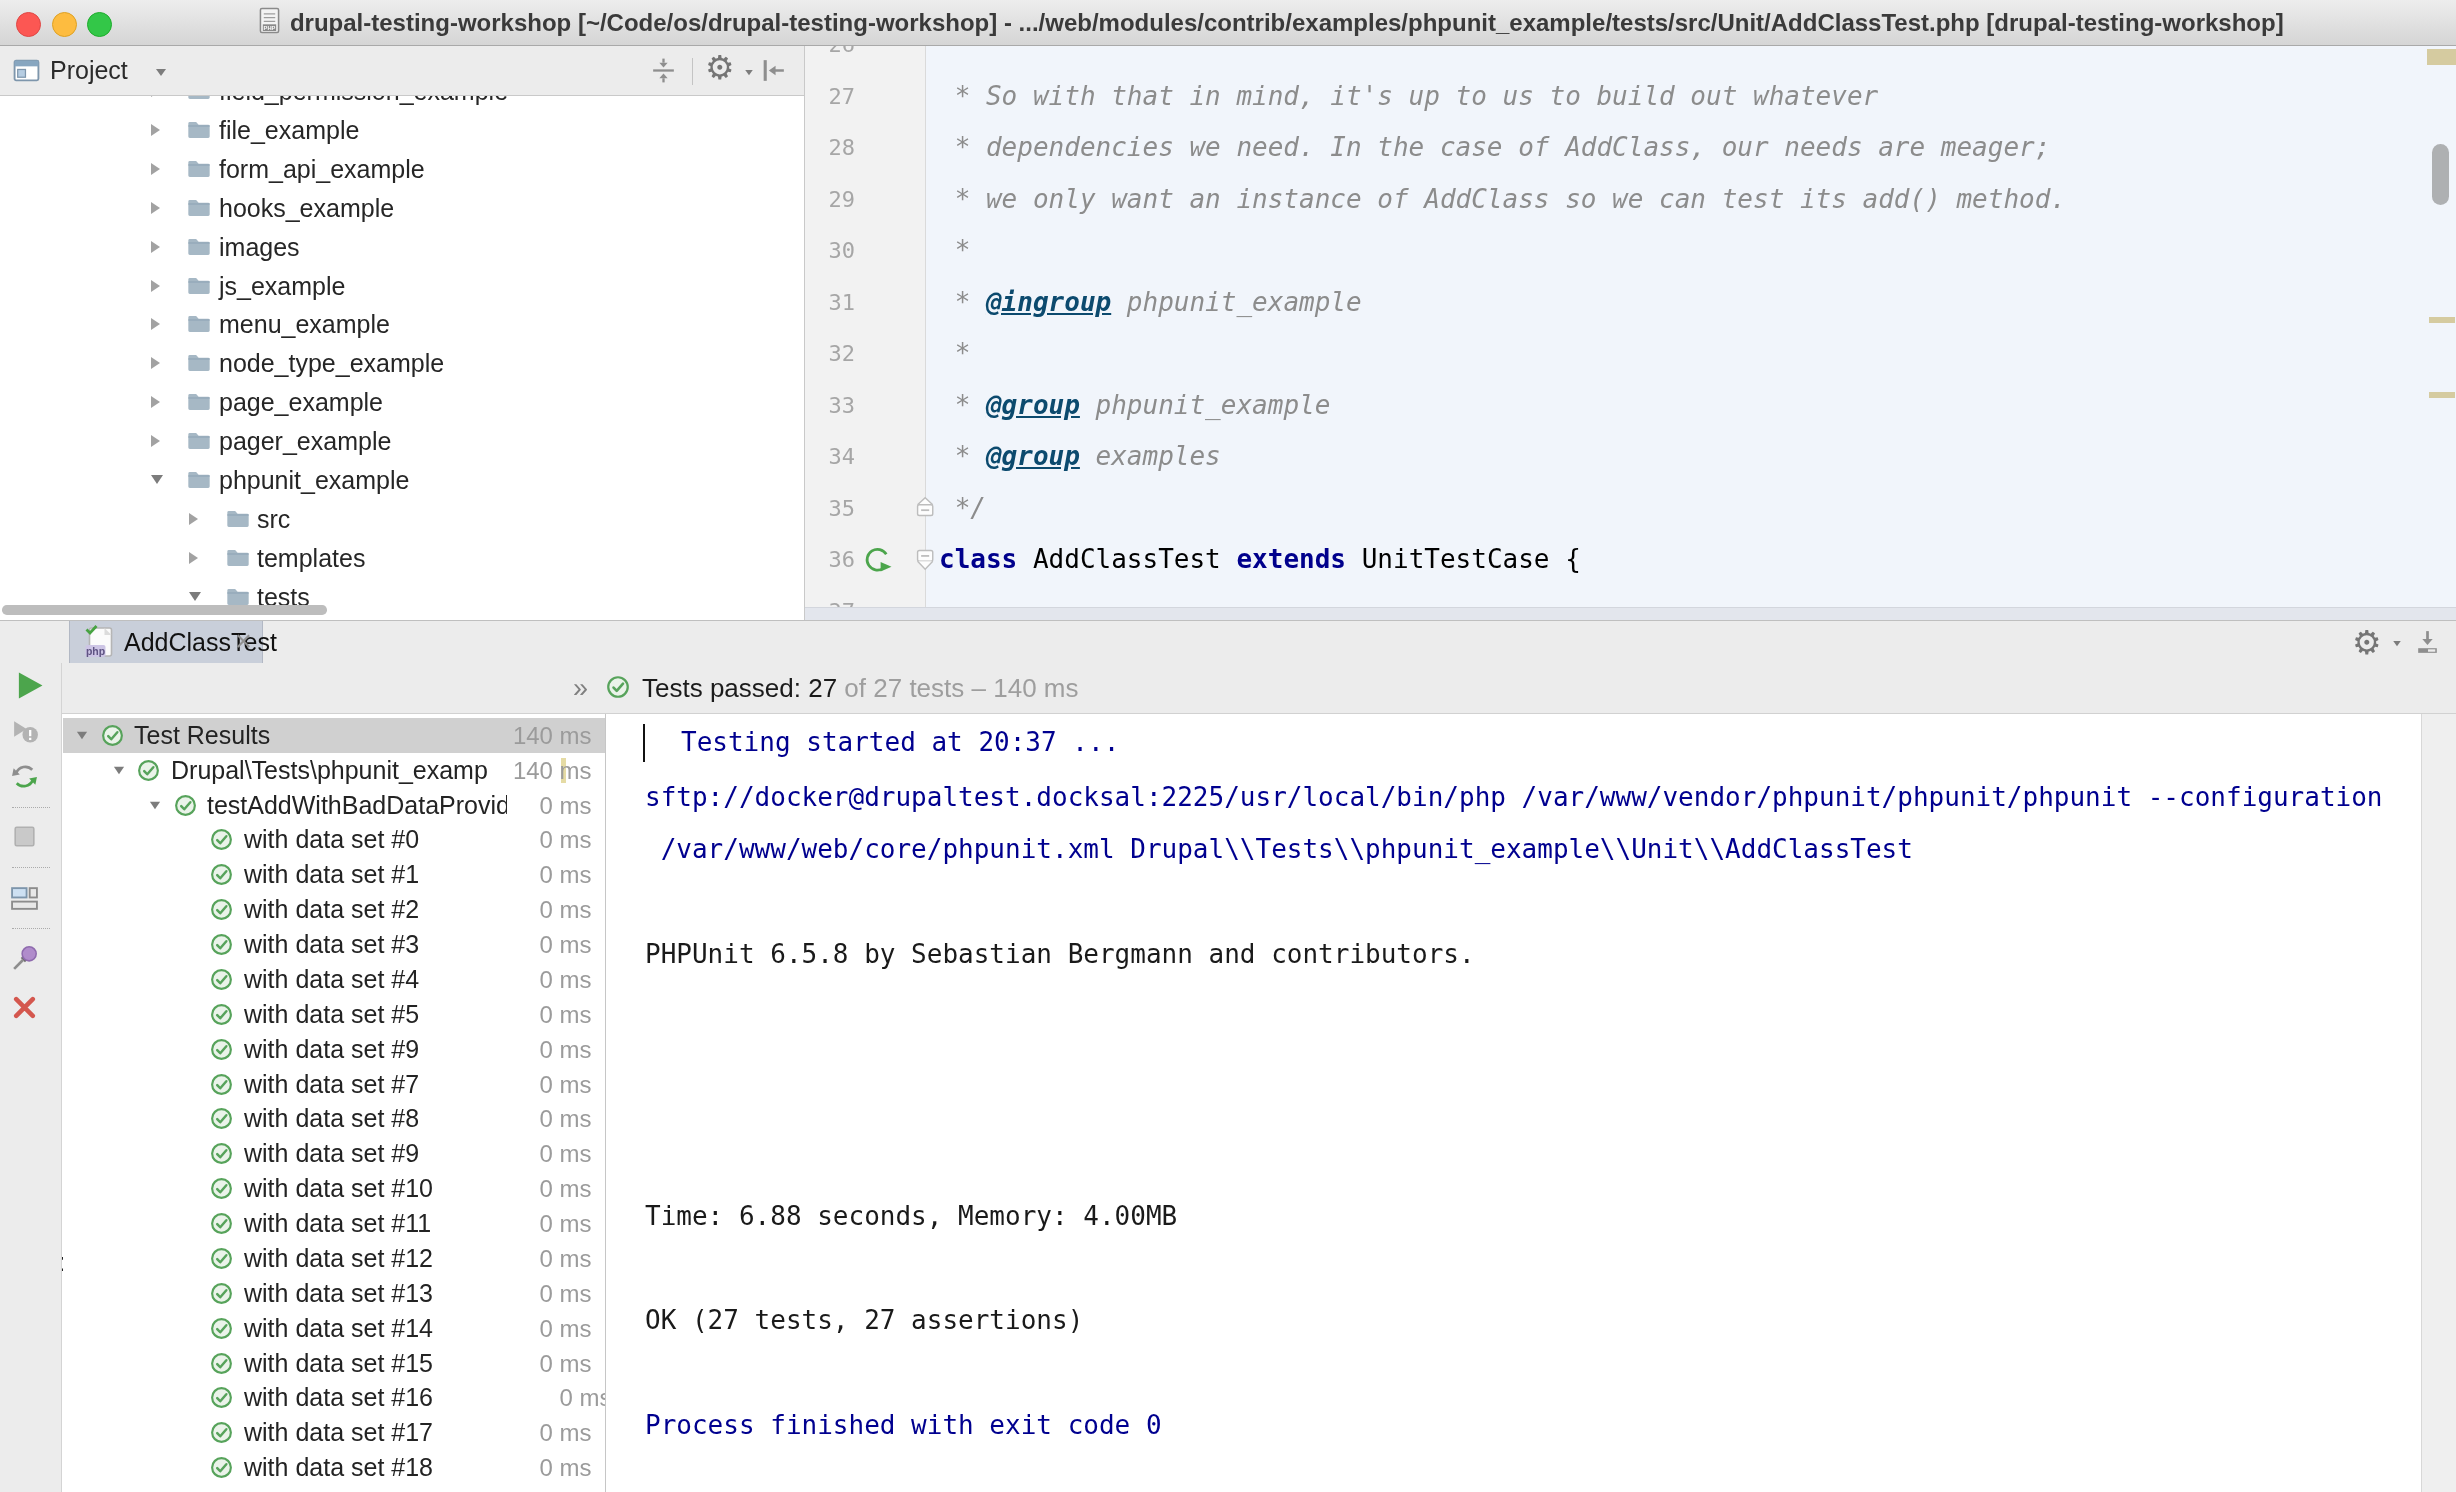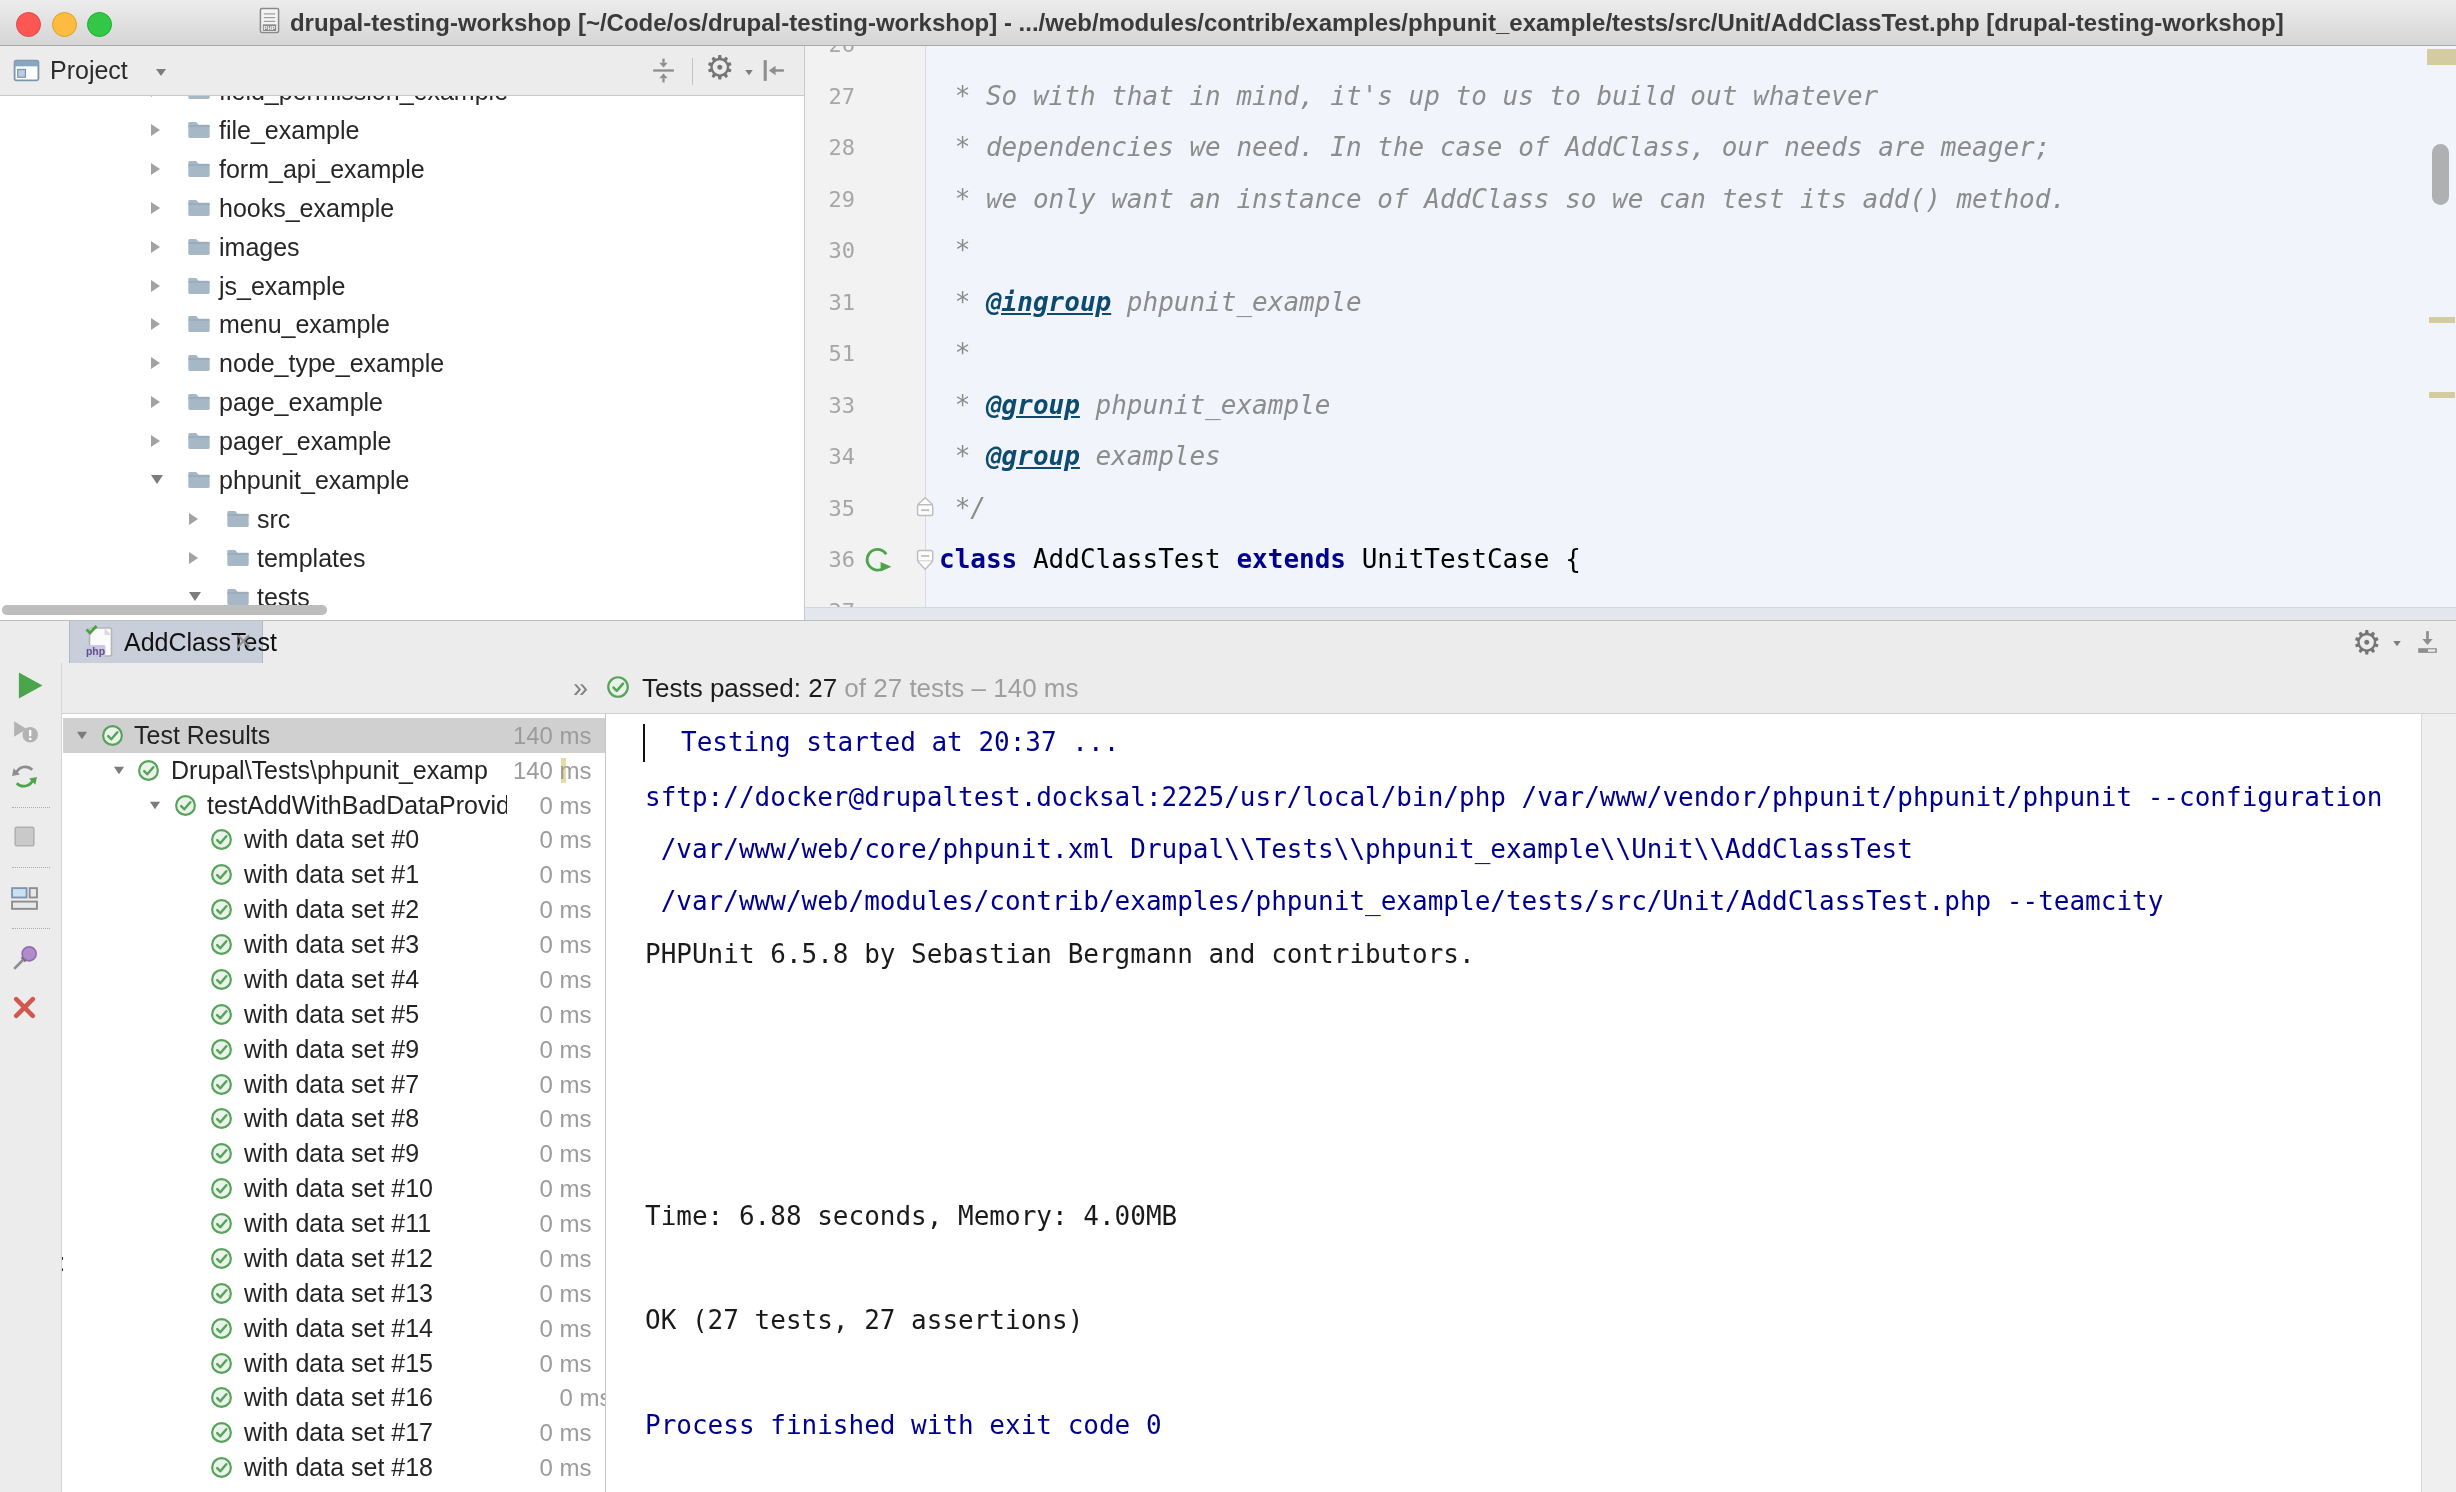--- a/index.html
+++ b/index.html
@@ -242,21 +242,21 @@
       <div class="lnum" style="top: 35px;">27</div>
       <div class="cline" style="top: 29px;"><span class="c-com"> * So with that in mind, it's up to us to build out whatever</span></div>
       <div class="lnum" style="top: 86px;">28</div>
       <div class="cline" style="top: 80px;"><span class="c-com"> * dependencies we need. In the case of AddClass, our needs are meager;</span></div>
       <div class="lnum" style="top: 138px;">29</div>
       <div class="cline" style="top: 132px;"><span class="c-com"> * we only want an instance of AddClass so we can test its add() method.</span></div>
       <div class="lnum" style="top: 189px;">30</div>
       <div class="cline" style="top: 183px;"><span class="c-com"> *</span></div>
       <div class="lnum" style="top: 241px;">31</div>
       <div class="cline" style="top: 235px;"><span class="c-com"> * </span><span class="c-tag">@ingroup</span><span class="c-com"> phpunit_example</span></div>
-      <div class="lnum" style="top: 292px;">51</div>
+      <div class="lnum" style="top: 292px;">32</div>
       <div class="cline" style="top: 286px;"><span class="c-com"> *</span></div>
       <div class="lnum" style="top: 344px;">33</div>
       <div class="cline" style="top: 338px;"><span class="c-com"> * </span><span class="c-tag">@group</span><span class="c-com"> phpunit_example</span></div>
       <div class="lnum" style="top: 395px;">34</div>
       <div class="cline" style="top: 389px;"><span class="c-com"> * </span><span class="c-tag">@group</span><span class="c-com"> examples</span></div>
       <div class="lnum" style="top: 447px;">35</div>
       <span style="position: absolute; left: 109px; top: 449px;"><svg width="25" height="25" viewBox="0 0 28 28">
           <path d="M4 11 L12.5 3 L21 11" fill="#FDFDFD" stroke="#BDBDBD" stroke-width="1.6"></path>
           <rect x="4" y="11" width="17" height="12" rx="2" fill="#FDFDFD" stroke="#BDBDBD" stroke-width="1.6"></rect>
           <path d="M8 17 h9" stroke="#BDBDBD" stroke-width="2"></path>
@@ -599,20 +599,19 @@
         </svg></span>
       <span class="trow-label" style="left: 181px;">with data set #19</span>
       <span class="trow-time">0 ms</span>
     </div>
   </div>
 <div class="abs" id="console">
   <div id="con-cursor"></div>
 <div class="conline con-system" style="top: 2px; margin-left: 36px;">Testing started at 20:37 ...</div>
     <div class="conline con-system" style="top: 57px;">sftp://docker@drupaltest.docksal:2225/usr/local/bin/php /var/www/vendor/phpunit/phpunit/phpunit --configuration</div>
     <div class="conline con-system" style="top: 109px;"> /var/www/web/core/phpunit.xml Drupal\\Tests\\phpunit_example\\Unit\\AddClassTest</div>
-    <div class="conline con-system" style="top: 161px;"> /var/www/web/modules/contrib/examples/phpunit_example/tests/src/Unit/AddClassTest.php --teamcity</div>
     <div class="conline con-plain" style="top: 214px;">PHPUnit 6.5.8 by Sebastian Bergmann and contributors.</div>
     <div class="conline con-plain" style="top: 476px;">Time: 6.88 seconds, Memory: 4.00MB</div>
     <div class="conline con-plain" style="top: 580px;">OK (27 tests, 27 assertions)</div>
     <div class="conline con-system" style="top: 685px;">Process finished with exit code 0</div>
   </div>
 <div class="abs" id="console-strip"></div>
 
 
 </body></html>

